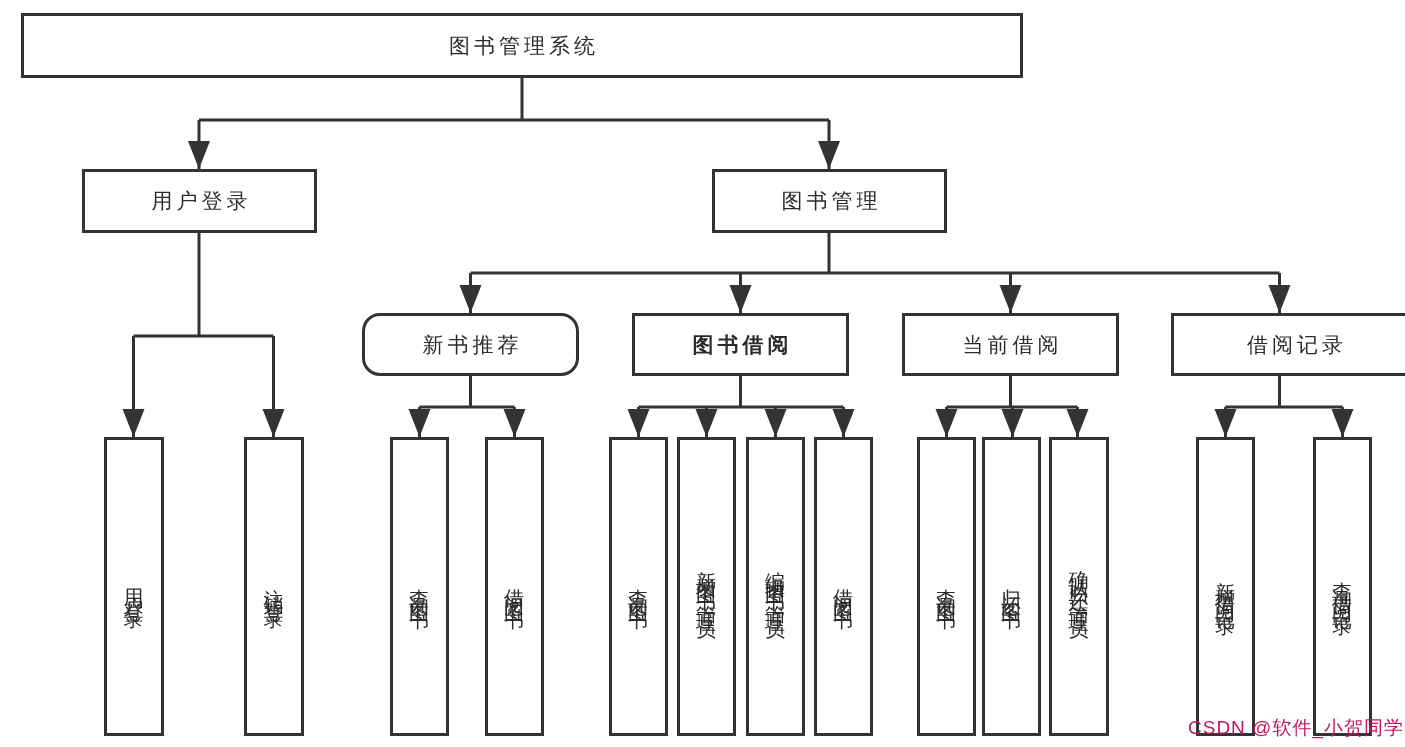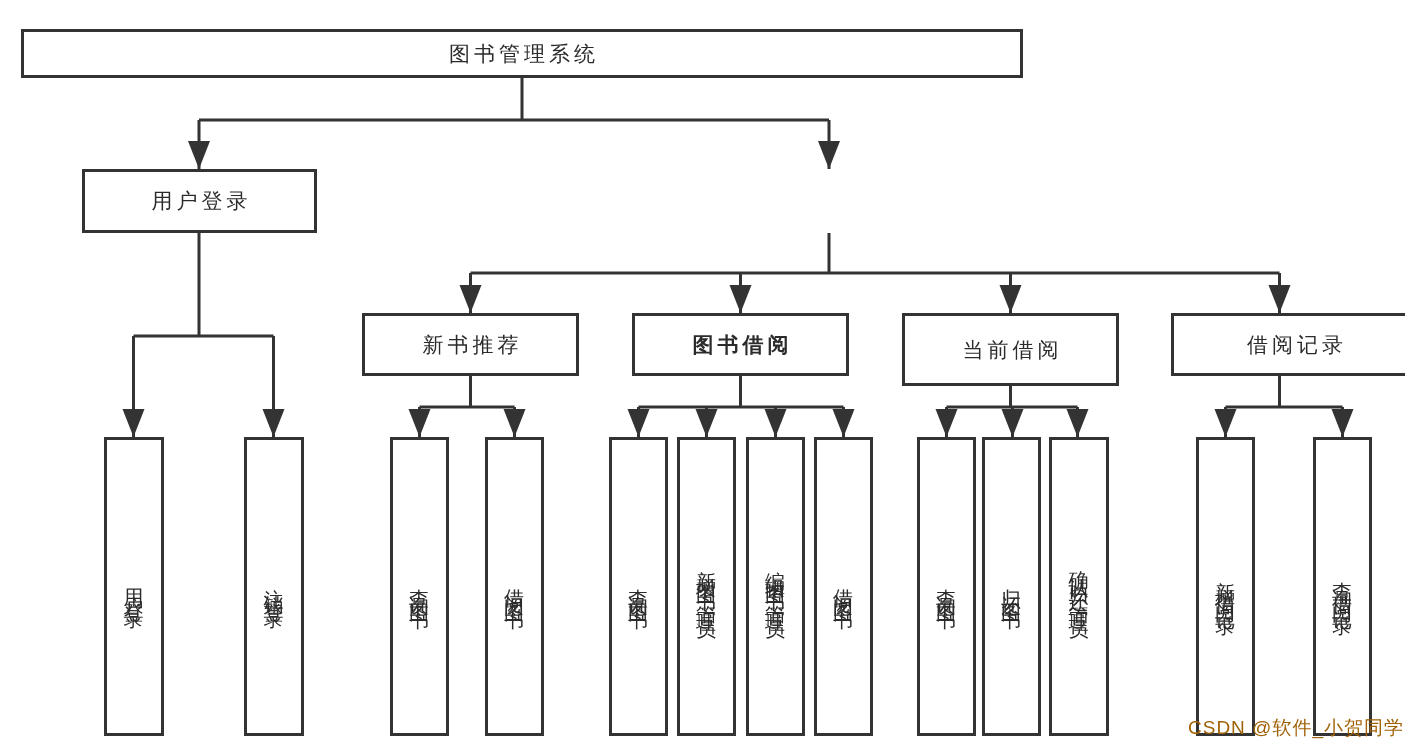--- a/index.html
+++ b/index.html
@@ -43,21 +43,21 @@
     line-height: 1;
     white-space: nowrap;
   }
   .watermark {
     position: absolute;
     left: 1188px;
     top: 715px;
     z-index: 5;
     font-size: 19px;
     letter-spacing: 1px;
-    color: #a16207;
+    color: #be185d;
     white-space: nowrap;
   }
 </style>
 </head>
 <body>
 
 <div class="canvas">
 
   <svg class="connectors" viewBox="0 0 1405 747" xmlns="http://www.w3.org/2000/svg">
     <path fill="none" stroke="#333333" stroke-width="3" d="
@@ -84,35 +84,38 @@
       <polygon points="764.5,409 786.5,409 775.5,437"></polygon>
       <polygon points="832.5,409 854.5,409 843.5,437"></polygon>
       <polygon points="935.5,409 957.5,409 946.5,437"></polygon>
       <polygon points="1001.5,409 1023.5,409 1012.5,437"></polygon>
       <polygon points="1066.5,409 1088.5,409 1077.5,437"></polygon>
       <polygon points="1214.5,409 1236.5,409 1225.5,437"></polygon>
       <polygon points="1331.5,409 1353.5,409 1342.5,437"></polygon>
     </g>
   </svg>
 
-  <div class="node hbox" style="left:21px; top:13px; width:1002px; height:49px;margin-top:16px;">
+  <div class="node hbox" style="left:21px; top:13px; width:1002px; height:65px;">
     <span class="label">图书管理系统</span>
   </div>
 
   <div class="node hbox" style="left:82px; top:169px; width:235px; height:64px;">
     <span class="label">用户登录</span>
   </div>
+  <div class="node hbox" style="left:712px; top:169px; width:235px; height:64px;">
+    <span class="label">图书管理</span>
+  </div>
 
-  <div class="node hbox" style="left:362px; top:313px; width:217px; height:63px;">
+  <div class="node hbox" style="left:362px; top:313px; width:217px; height:63px;border-radius:18px;">
     <span class="label">新书推荐</span>
   </div>
   <div class="node hbox" style="left:632px; top:313px; width:217px; height:63px;font-weight:bold;">
     <span class="label">图书借阅</span>
   </div>
-  <div class="node hbox" style="left:902px; top:313px; width:217px; height:73px;align-items:center;">
+  <div class="node hbox" style="left:902px; top:313px; width:217px; height:63px;align-items:center;">
     <span class="label">当前借阅</span>
   </div>
   <div class="node hbox" style="left:1171px; top:313px; width:248px; height:63px;">
     <span class="label">借阅记录</span>
   </div>
 
   <div class="node vbox" style="left:104px; width:60px;">
     <span class="label">用户登录</span>
   </div>
   <div class="node vbox" style="left:244px; width:60px;">

